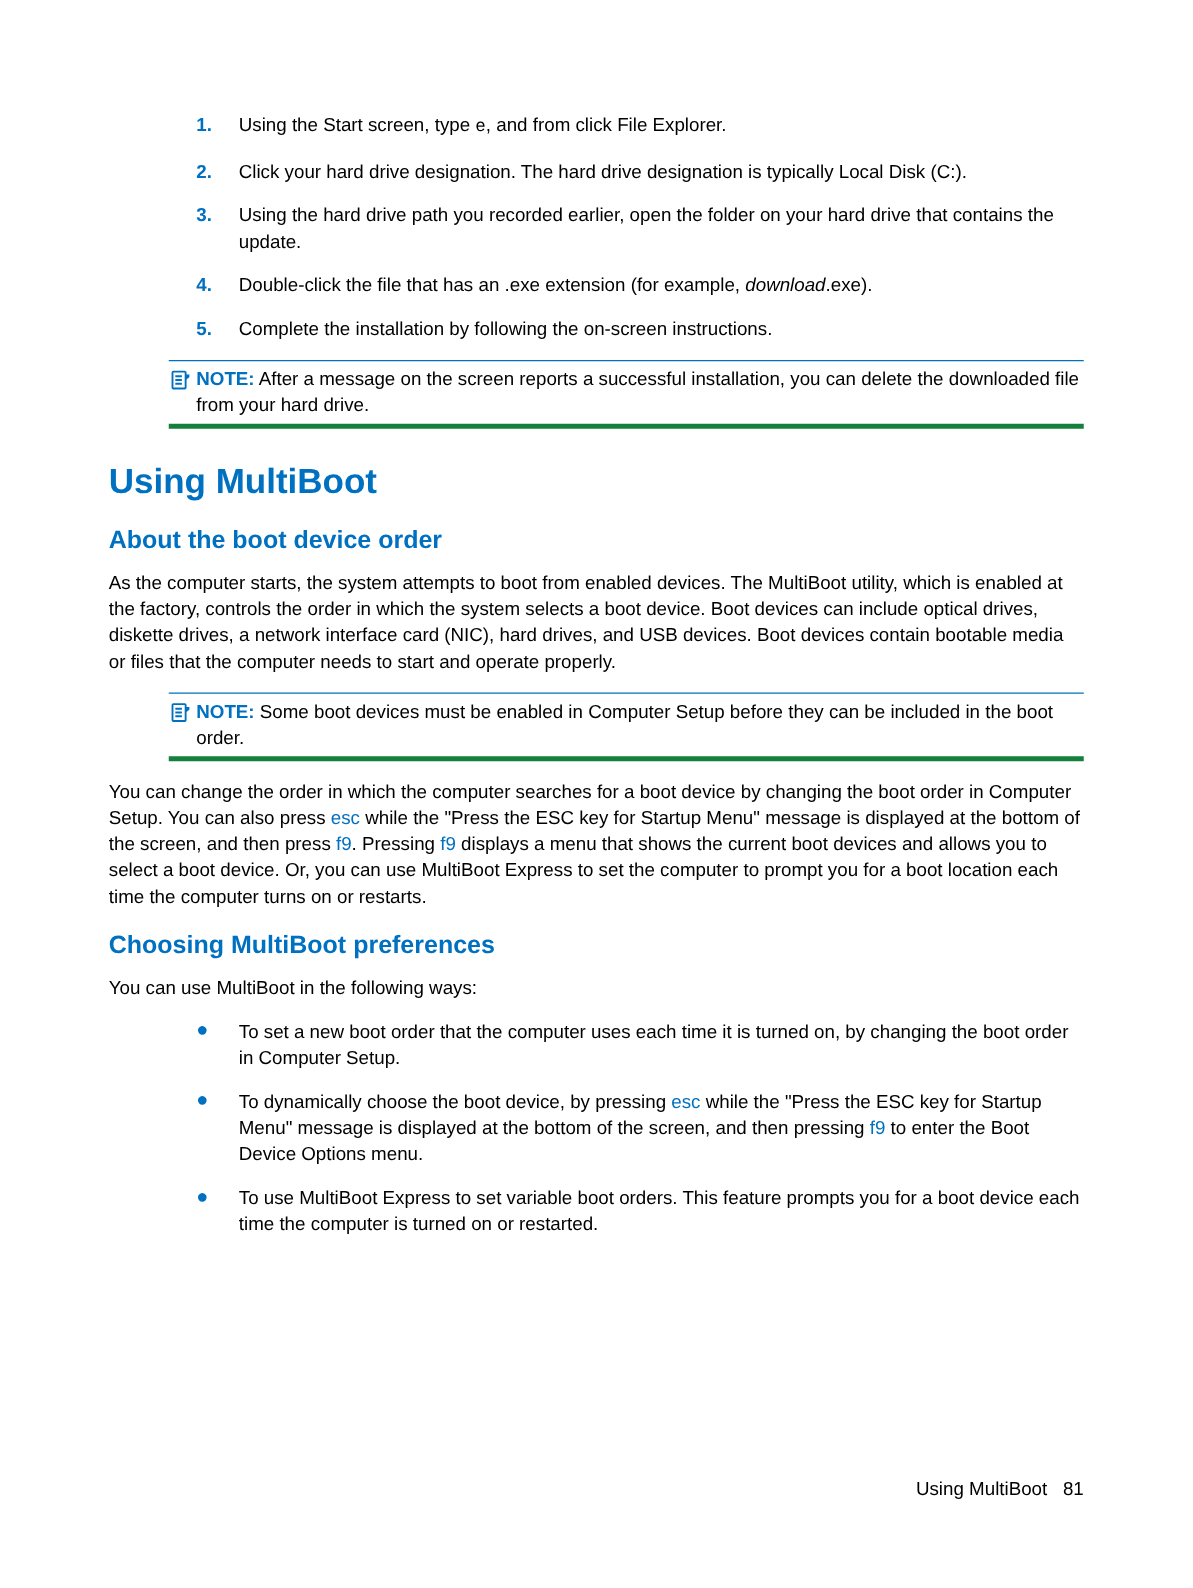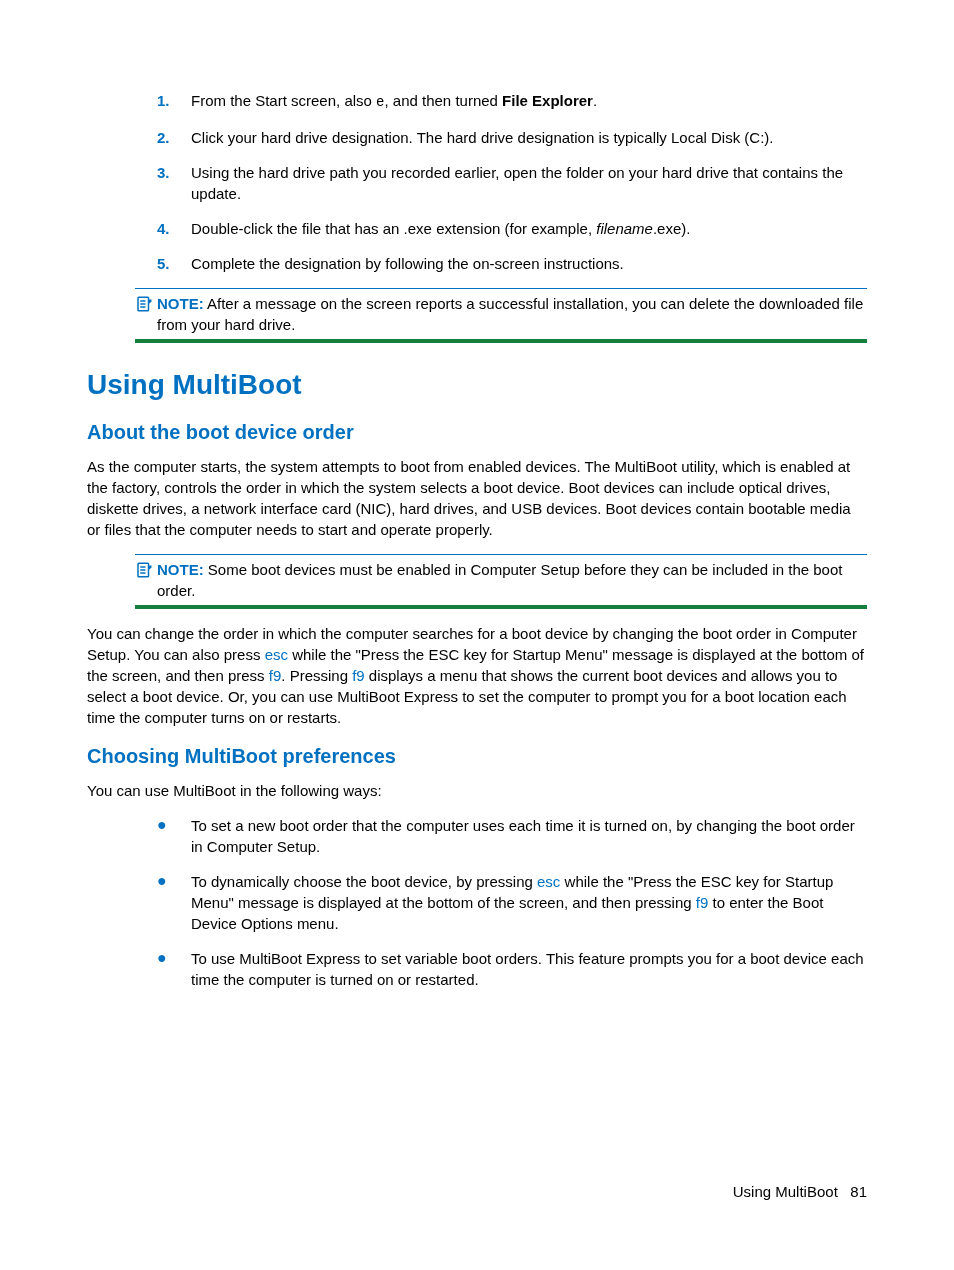--- a/index.html
+++ b/index.html
@@ -101,56 +101,56 @@
   ul.bullet-list .li-body {
     flex: 1;
   }
   .footer {
     position: absolute;
     bottom: 68px;
     right: 87px;
     font-size: 15px;
   }
   .italic { font-style: italic; }
-  .bold { font-weight: bold; }
+  .bold { font-weight: normal; }
   .mono-e {
     font-family: "Courier New", monospace;
     font-size: 14px;
   }
 </style>
 </head>
 <body>
 
 <div class="page">
 
 
   <ol class="num-list">
     <li>
       <span class="num">1.</span>
       <span class="step-body">
-        <span>From the Start screen, also </span><span class="mono-e">e</span><span>, and then turned </span><span class="bold">File Explorer</span><span>.</span>
+        <span>Using the Start screen, type </span><span class="mono-e">e</span><span>, and from click </span><span class="bold">File Explorer</span><span>.</span>
       </span>
     </li>
     <li>
       <span class="num">2.</span>
       <span class="step-body">Click your hard drive designation. The hard drive designation is typically Local Disk (C:).</span>
     </li>
     <li>
       <span class="num">3.</span>
       <span class="step-body">Using the hard drive path you recorded earlier, open the folder on your hard drive that contains the update.</span>
     </li>
     <li>
       <span class="num">4.</span>
       <span class="step-body">
-        <span>Double-click the file that has an .exe extension (for example, </span><span class="italic">filename</span><span>.exe).</span>
+        <span>Double-click the file that has an .exe extension (for example, </span><span class="italic">download</span><span>.exe).</span>
       </span>
     </li>
     <li>
       <span class="num">5.</span>
-      <span class="step-body">Complete the designation by following the on-screen instructions.</span>
+      <span class="step-body">Complete the installation by following the on-screen instructions.</span>
     </li>
   </ol>
 
   <div class="note-block">
     <span class="note-icon">
       <svg width="18" height="18" viewBox="0 0 24 24" fill="none" stroke="#0070c0" stroke-width="2">
         <rect x="4" y="3" width="14" height="18" rx="1"></rect>
         <path d="M18 6 L22 6 L22 9 L18 12 Z" fill="#0070c0" stroke="none"></path>
         <line x1="7" y1="8" x2="14" y2="8"></line>
         <line x1="7" y1="12" x2="14" y2="12"></line>

